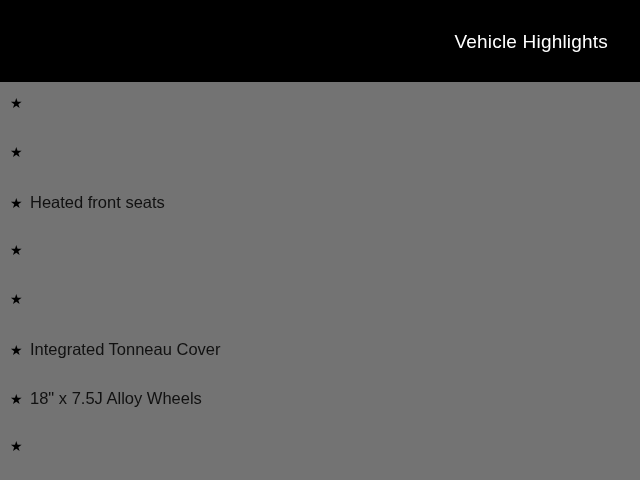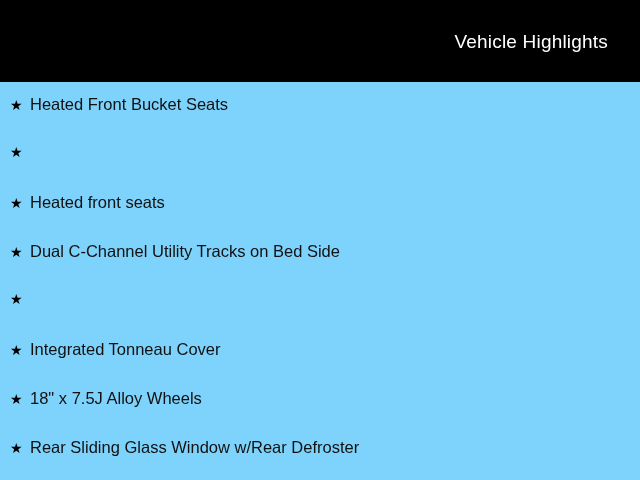--- a/index.html
+++ b/index.html
@@ -10,21 +10,21 @@
     width: 640px;
     height: 480px;
     background: #ffffff;
     font-family: "Liberation Sans", sans-serif;
     overflow: hidden;
   }
   .page {
     position: relative;
     width: 640px;
     height: 480px;
-    background: #7dd3fc;
+    background: #737373;
     box-sizing: border-box;
   }
   .header-bar {
     width: 640px;
     height: 82px;
     background: #000000;
     display: flex;
     align-items: center;
     justify-content: flex-end;
     box-sizing: border-box;
@@ -70,43 +70,40 @@
 
 <div class="page">
 
   <div class="header-bar">
     <div class="header-title">Vehicle Highlights</div>
   </div>
 
   <ul class="highlights-list">
     <li class="highlight-item">
       <span class="bullet-star">★</span>
-      <span class="item-label">Heated Front Bucket Seats</span>
     </li>
     <li class="highlight-item">
       <span class="bullet-star">★</span>
     </li>
     <li class="highlight-item">
       <span class="bullet-star">★</span>
       <span class="item-label">Heated front seats</span>
     </li>
     <li class="highlight-item">
       <span class="bullet-star">★</span>
-      <span class="item-label">Dual C-Channel Utility Tracks on Bed Side</span>
     </li>
     <li class="highlight-item">
       <span class="bullet-star">★</span>
     </li>
     <li class="highlight-item">
       <span class="bullet-star">★</span>
       <span class="item-label">Integrated Tonneau Cover</span>
     </li>
     <li class="highlight-item">
       <span class="bullet-star">★</span>
       <span class="item-label">18" x 7.5J Alloy Wheels</span>
     </li>
     <li class="highlight-item">
       <span class="bullet-star">★</span>
-      <span class="item-label">Rear Sliding Glass Window w/Rear Defroster</span>
     </li>
   </ul>
 
 </div>
 
 </body></html>

